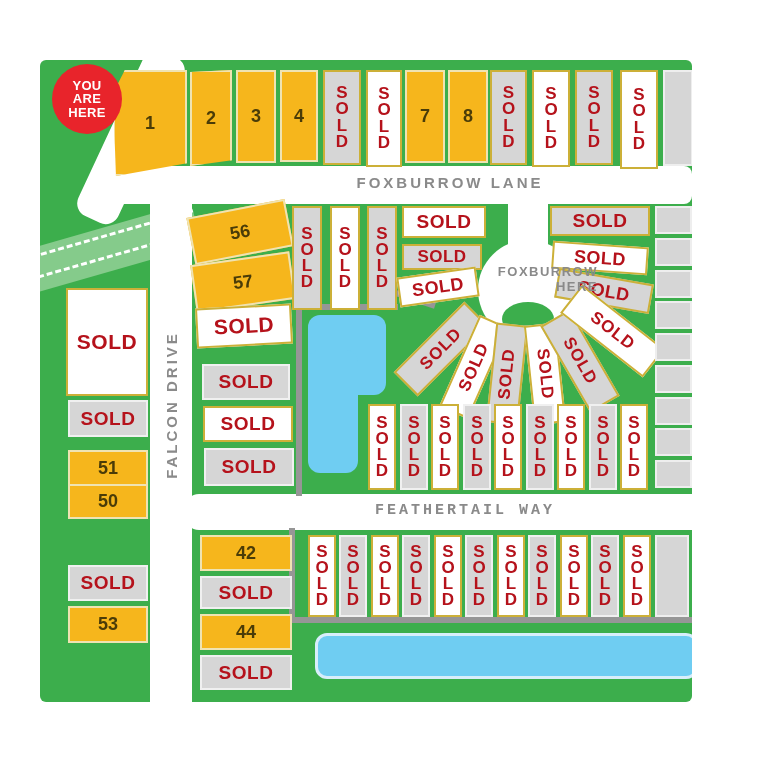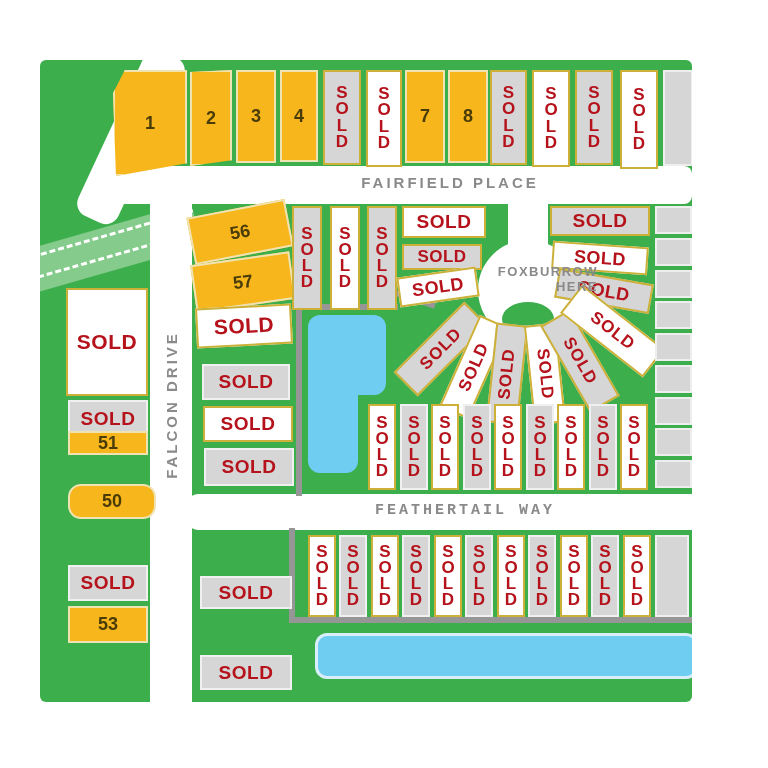--- a/index.html
+++ b/index.html
@@ -107,24 +107,24 @@
   <div class="lot g yb sold wedge" style="left:490px;top:284px;width:100px;height:34px;transform:rotate(60deg);">SOLD</div>
   <div class="lot w yb sold wedge" style="left:520px;top:253px;width:105px;height:36px;transform:rotate(38deg);">SOLD</div>
 
   <div class="lot w yb sold" style="left:156px;top:246px;width:96px;height:40px;transform:rotate(-3deg);font-size:21px;">SOLD</div>
   <div class="lot g pb sold" style="left:162px;top:304px;width:88px;height:36px;">SOLD</div>
   <div class="lot w yb sold" style="left:163px;top:346px;width:90px;height:36px;">SOLD</div>
   <div class="lot g pb sold" style="left:164px;top:388px;width:90px;height:38px;">SOLD</div>
 
   <div class="lot w yb sold" style="left:26px;top:228px;width:82px;height:108px;font-size:21px;">SOLD</div>
   <div class="lot g pb sold" style="left:28px;top:340px;width:80px;height:37px;">SOLD</div>
-  <div class="lot y" style="left:28px;top:371px;width:80px;height:24px;justify-content:center;">
+  <div class="lot y" style="left:28px;top:390px;width:80px;height:36px;justify-content:center;">
       <span>51</span>
     </div>
-  <div class="lot y" style="left:28px;top:424px;width:88px;height:35px;border-radius:13px;">
+  <div class="lot y" style="left:28px;top:424px;width:80px;height:35px;">
       <span>50</span>
     </div>
   <div class="lot g pb sold" style="left:28px;top:505px;width:80px;height:36px;">SOLD</div>
   <div class="lot y" style="left:28px;top:546px;width:80px;height:37px;">
       <span>53</span>
     </div>
 
   <div class="lot w yb sold v" style="left:328px;top:344px;width:28px;height:86px;">SOLD</div>
   <div class="lot g pb sold v" style="left:360px;top:344px;width:28px;height:86px;">SOLD</div>
   <div class="lot w yb sold v" style="left:391px;top:344px;width:28px;height:86px;">SOLD</div>
@@ -138,38 +138,49 @@
   <div class="lot g blank" style="left:615px;top:146px;width:37px;height:28px;"></div>
   <div class="lot g blank" style="left:615px;top:178px;width:37px;height:28px;"></div>
   <div class="lot g blank" style="left:615px;top:210px;width:37px;height:28px;"></div>
   <div class="lot g blank" style="left:615px;top:241px;width:37px;height:28px;"></div>
   <div class="lot g blank" style="left:615px;top:273px;width:37px;height:28px;"></div>
   <div class="lot g blank" style="left:615px;top:305px;width:37px;height:28px;"></div>
   <div class="lot g blank" style="left:615px;top:337px;width:37px;height:28px;"></div>
   <div class="lot g blank" style="left:615px;top:368px;width:37px;height:28px;"></div>
   <div class="lot g blank" style="left:615px;top:400px;width:37px;height:28px;"></div>
 
+  <div class="lot y" style="left:160px;top:475px;width:92px;height:36px;">
+      <span>42</span>
+    </div>
   <div class="lot g pb sold" style="left:160px;top:516px;width:92px;height:33px;">SOLD</div>
+  <div class="lot y" style="left:160px;top:554px;width:92px;height:36px;">
+      <span>44</span>
+    </div>
   <div class="lot g pb sold" style="left:160px;top:595px;width:92px;height:35px;">SOLD</div>
 
   <div class="lot w yb sold v" style="left:268px;top:475px;width:28px;height:82px;">SOLD</div>
   <div class="lot g pb sold v" style="left:299px;top:475px;width:28px;height:82px;">SOLD</div>
   <div class="lot w yb sold v" style="left:331px;top:475px;width:28px;height:82px;">SOLD</div>
   <div class="lot g pb sold v" style="left:362px;top:475px;width:28px;height:82px;">SOLD</div>
   <div class="lot w yb sold v" style="left:394px;top:475px;width:28px;height:82px;">SOLD</div>
   <div class="lot g pb sold v" style="left:425px;top:475px;width:28px;height:82px;">SOLD</div>
   <div class="lot w yb sold v" style="left:457px;top:475px;width:28px;height:82px;">SOLD</div>
   <div class="lot g pb sold v" style="left:488px;top:475px;width:28px;height:82px;">SOLD</div>
   <div class="lot w yb sold v" style="left:520px;top:475px;width:28px;height:82px;">SOLD</div>
   <div class="lot g pb sold v" style="left:551px;top:475px;width:28px;height:82px;">SOLD</div>
   <div class="lot w yb sold v" style="left:583px;top:475px;width:28px;height:82px;">SOLD</div>
   <div class="lot g blank" style="left:615px;top:475px;width:34px;height:82px;"></div>
 
-  <div class="slabel" style="left:250px;top:114px;width:320px;">FAIRFIELD PLACE</div>
+  <div class="slabel" style="left:250px;top:114px;width:320px;">FOXBURROW LANE</div>
   <div class="slabel" style="left:131px;top:345px;transform:translate(-50%,-50%) rotate(-90deg);">FALCON DRIVE</div>
   <div class="slabel" style="left:280px;top:442px;width:290px;font-family:Liberation Mono, monospace;">FEATHERTAIL WAY</div>
   <div id="foxtext">
     <div>FOXBURROW</div>
     <div>HERE</div>
   </div>
 
+  <div id="badge">
+    <div>YOU</div>
+    <div>ARE</div>
+    <div>HERE</div>
+  </div>
 
 </div>
 
 </body></html>

